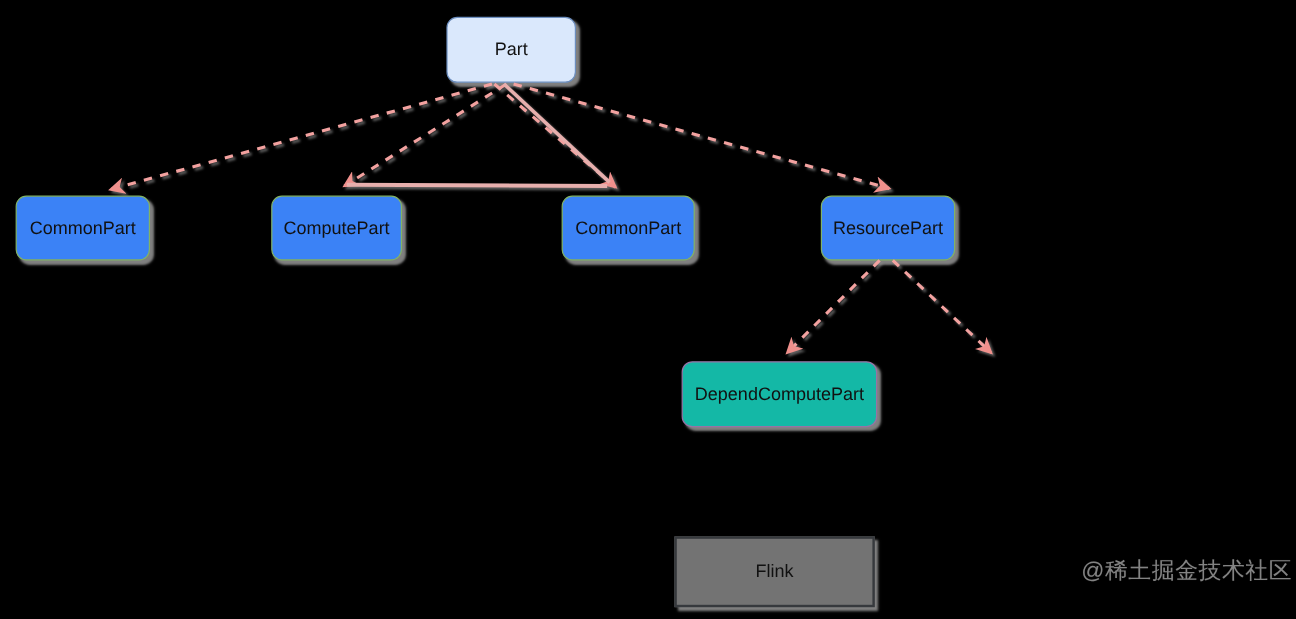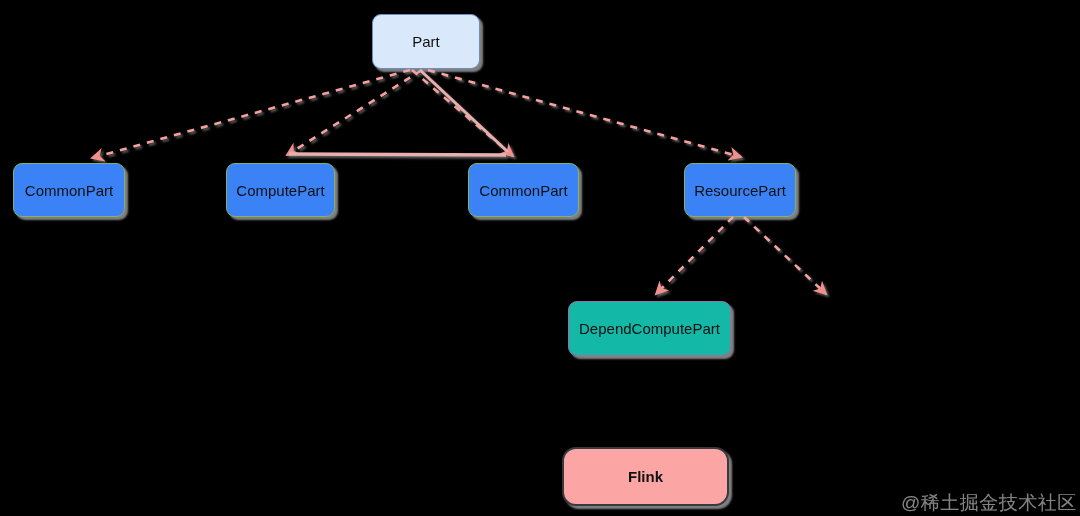--- a/index.html
+++ b/index.html
@@ -19,24 +19,24 @@
     position:absolute;z-index:2;
     display:flex;align-items:center;justify-content:center;
     font-size:15px;color:#111;
     border-radius:9px;
     box-shadow:3px 3px 2px rgba(150,150,150,0.85);
     white-space:nowrap;
   }
   .node-blue  {background:#dae8fc;border:1.8px solid #6c8ebf;}
   .node-green {background:#3b82f6;border:1.8px solid #82b366;}
   .node-purple{background:#14b8a6;border:1.8px solid #9673a6;}
-  .node-lime  {background:#fca5a5;border:2.2px solid #36393d;border-radius:14px;font-weight:bold;}
+  .node-lime  {background:#737373;border:2.2px solid #36393d;border-radius:0;}
   .watermark{
     position:absolute;z-index:5;
-    left:901px;top:490px;
+    left:901px;top:463px;
     font-size:19px;letter-spacing:0.5px;
     color:#8f8f8f;opacity:0.92;
     text-shadow:0 0 1px rgba(60,60,60,0.6);
     text-align:right;
   }
 </style>
 </head>
 <body>
 
 <div class="canvas">

